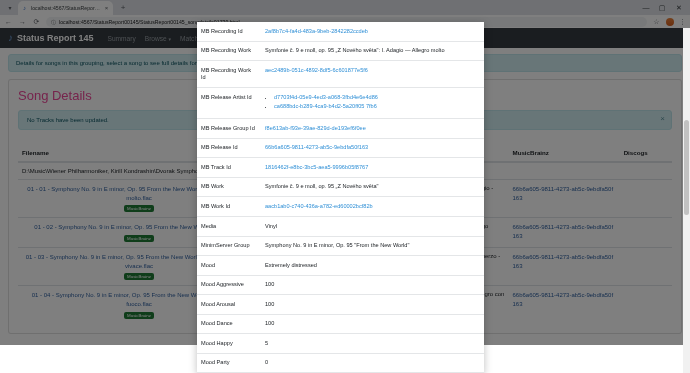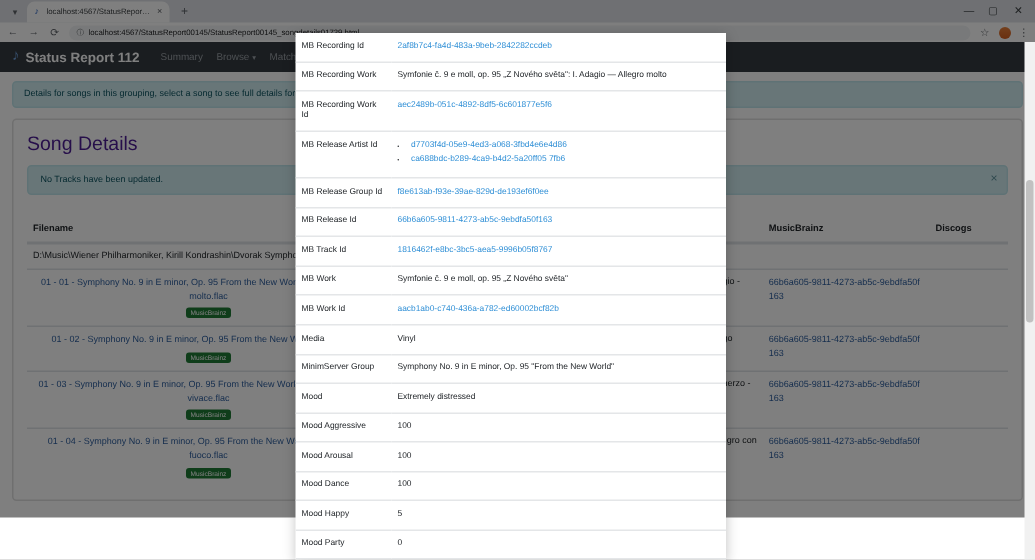--- a/index.html
+++ b/index.html
@@ -55,21 +55,21 @@
   .brand-text { color:#ffffff; font-size:9px; font-weight:bold; }
   .nav-links { display:flex; align-items:center; gap:9px; margin-left:6px; }
   .nav-link { color:#9aa0a6; font-size:6.6px; white-space:nowrap; }
   .caret { font-size:5px; }
 
   .container { padding:6px 8px 0 8px; }
   .alert { background:#d1ecf1; border:1px solid #bee5eb; border-radius:3px;
       color:#0c5460; font-size:6px; padding:5px 7px; margin-bottom:7px; }
 
   .card { border:1px solid rgba(0,0,0,.125); border-radius:3px; background:#fff; }
-  .card-title { font-size:13px; color:#4c1d95; padding:8px 9px 7px 9px; }
+  .card-title { font-size:13px; color:#ec4899; padding:8px 9px 7px 9px; }
   .card-body { padding:0 9px 9px 9px; }
 
   .alert2 { background:#d1ecf1; border:1px solid #bee5eb; border-radius:3px;
       color:#0c5460; font-size:6px; padding:6px 8px; margin-bottom:7px;
       position:relative; }
   .alert2 .x { position:absolute; right:6px; top:4px; font-size:8px; color:#0c5460;
       opacity:.6; line-height:8px; }
 
   table.tbl { width:100%; border-collapse:collapse; table-layout:fixed; }
   table.tbl th { font-size:6.2px; color:#212529; font-weight:bold;
@@ -135,21 +135,21 @@
     <span class="avatar-chip"></span>
     <span class="kebab">⋮</span>
   </div>
 </div>
 
 <div class="page">
 
   <div class="navbar">
     <div class="brand">
       <span class="brand-icon">♪</span>
-      <span class="brand-text">Status Report 112</span>
+      <span class="brand-text">Status Report 145</span>
     </div>
     <div class="nav-links">
       <span class="nav-link">
         <span>Summary</span>
       </span>
       <span class="nav-link">
         <span>Browse</span>
         <span class="caret">▾</span>
       </span>
       <span class="nav-link">

